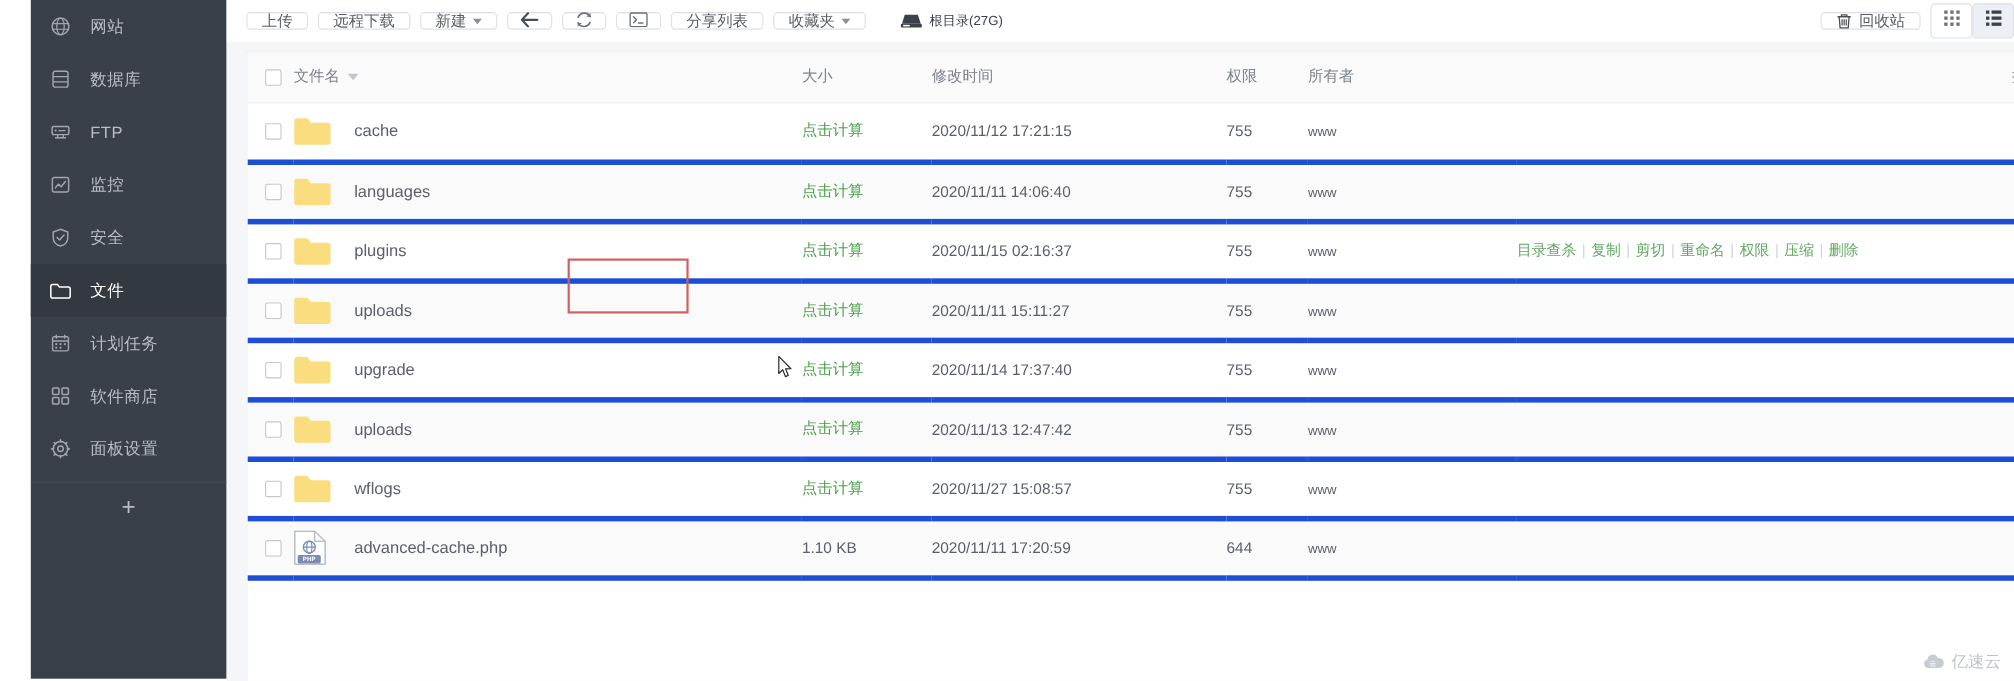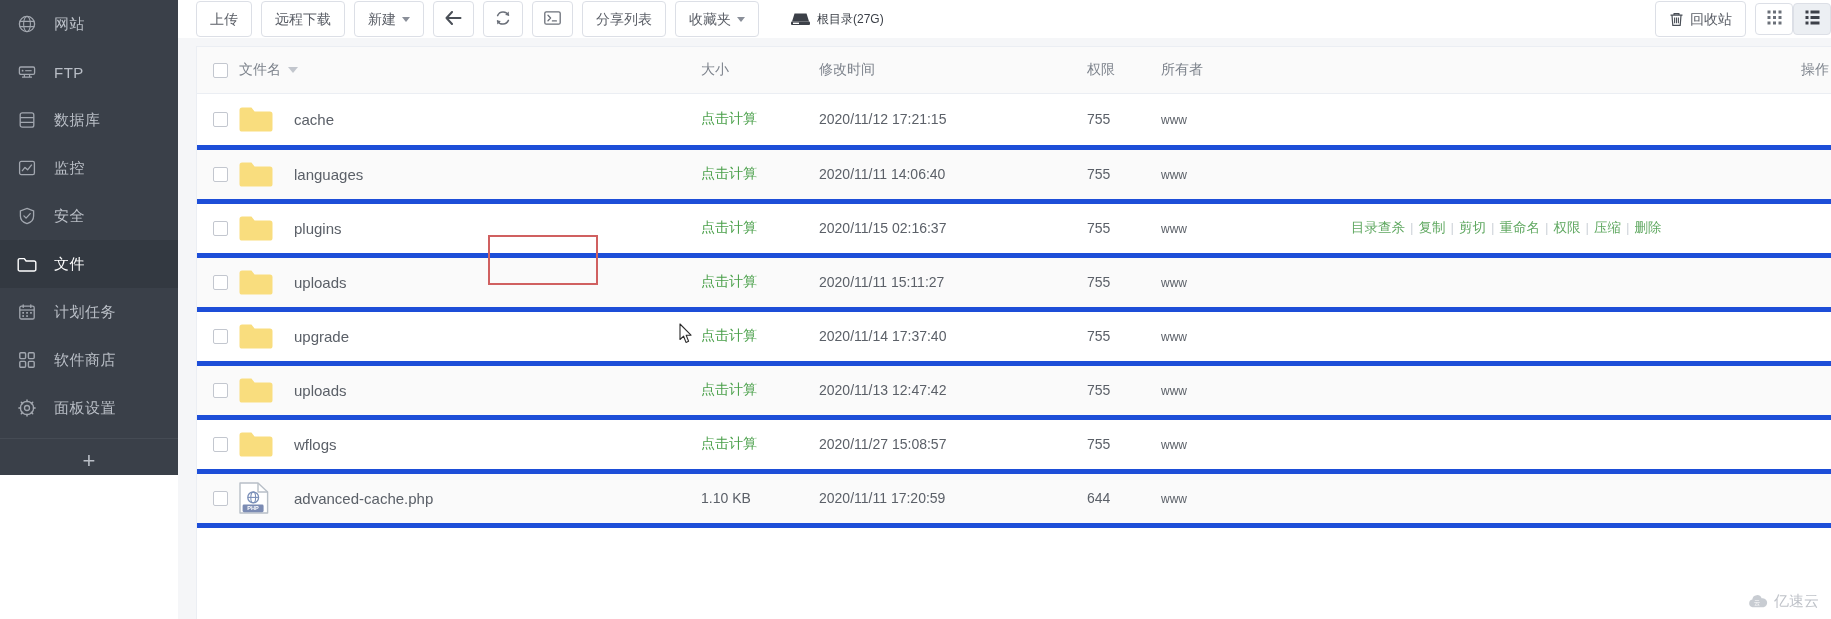--- a/index.html
+++ b/index.html
@@ -6,25 +6,26 @@
   html, body {
     width: 1831px; height: 619px;
     overflow: hidden;
     font-family: "Liberation Sans", "DejaVu Sans", sans-serif;
     background: #ffffff;
   }
   .app { position: relative; width: 1831px; height: 619px; display: flex; }
 
   
   .sidebar {
-    width: 178px; height: 475px;
+    width: 178px; height: 617px;
     background: #3a4049;
     flex: 0 0 178px;
     position: relative;
     padding-top: 0px;
+    margin-left: 28px;
   }
   .side-item {
     height: 48px;
     display: flex;
     align-items: center;
     padding-left: 14px;
     color: #b9bec6;
     font-size: 15px;
     cursor: pointer;
     position: relative;
@@ -63,21 +64,21 @@
   
   .toolbar {
     height: 38px;
     display: flex;
     align-items: center;
     padding: 0 20px 0 18px;
     background: #ffffff;
     position: relative;
   }
   .btn {
-    height: 36px;
+    height: 16px;
     border: 1px solid #dcdfe6;
     background: #ffffff;
     border-radius: 4px;
     color: #5a5e66;
     font-size: 14px;
     padding: 0 13px;
     display: inline-flex;
     align-items: center;
     justify-content: center;
     margin-right: 9px;
@@ -228,36 +229,36 @@
               <circle cx="9" cy="9" r="7.6" stroke="currentColor" stroke-width="1.3" fill="none"></circle>
               <ellipse cx="9" cy="9" rx="3.4" ry="7.6" stroke="currentColor" stroke-width="1.1" fill="none"></ellipse>
               <path d="M1.6 6.4H16.4M1.6 11.6H16.4" stroke="currentColor" stroke-width="1.1"></path>
             </svg>
           </span>
           <span class="s-label">网站</span>
         </div>
         <div class="side-item">
           <span class="s-icon">
             <svg width="18" height="18" viewBox="0 0 18 18">
+              <rect x="2.2" y="1.8" width="13.6" height="14.4" rx="2" stroke="currentColor" stroke-width="1.3" fill="none"></rect>
+              <path d="M2.2 6.6H15.8M2.2 11.4H15.8" stroke="currentColor" stroke-width="1.2"></path>
+            </svg>
+          </span>
+          <span class="s-label">数据库</span>
+        </div>
+        <div class="side-item">
+          <span class="s-icon">
+            <svg width="18" height="18" viewBox="0 0 18 18">
               <rect x="1.4" y="4" width="15.2" height="7.4" rx="1.4" stroke="currentColor" stroke-width="1.3" fill="none"></rect>
               <path d="M4 14.2h10M6.4 11.6v2.6M11.6 11.6v2.6" stroke="currentColor" stroke-width="1.2"></path>
               <circle cx="4.6" cy="7.7" r="0.9" fill="currentColor"></circle>
               <path d="M7.2 7.7h6.4" stroke="currentColor" stroke-width="1.1"></path>
             </svg>
           </span>
           <span class="s-label">FTP</span>
-        </div>
-        <div class="side-item">
-          <span class="s-icon">
-            <svg width="18" height="18" viewBox="0 0 18 18">
-              <rect x="2.2" y="1.8" width="13.6" height="14.4" rx="2" stroke="currentColor" stroke-width="1.3" fill="none"></rect>
-              <path d="M2.2 6.6H15.8M2.2 11.4H15.8" stroke="currentColor" stroke-width="1.2"></path>
-            </svg>
-          </span>
-          <span class="s-label">数据库</span>
         </div>
         <div class="side-item">
           <span class="s-icon">
             <svg width="18" height="18" viewBox="0 0 18 18">
               <rect x="1.6" y="2.4" width="14.8" height="13.2" rx="1.6" stroke="currentColor" stroke-width="1.3" fill="none"></rect>
               <path d="M4 12.2 L7 8.4 L9.6 10.8 L13.8 5.6" stroke="currentColor" stroke-width="1.3" fill="none" stroke-linejoin="round"></path>
             </svg>
           </span>
           <span class="s-label">监控</span>
         </div>

